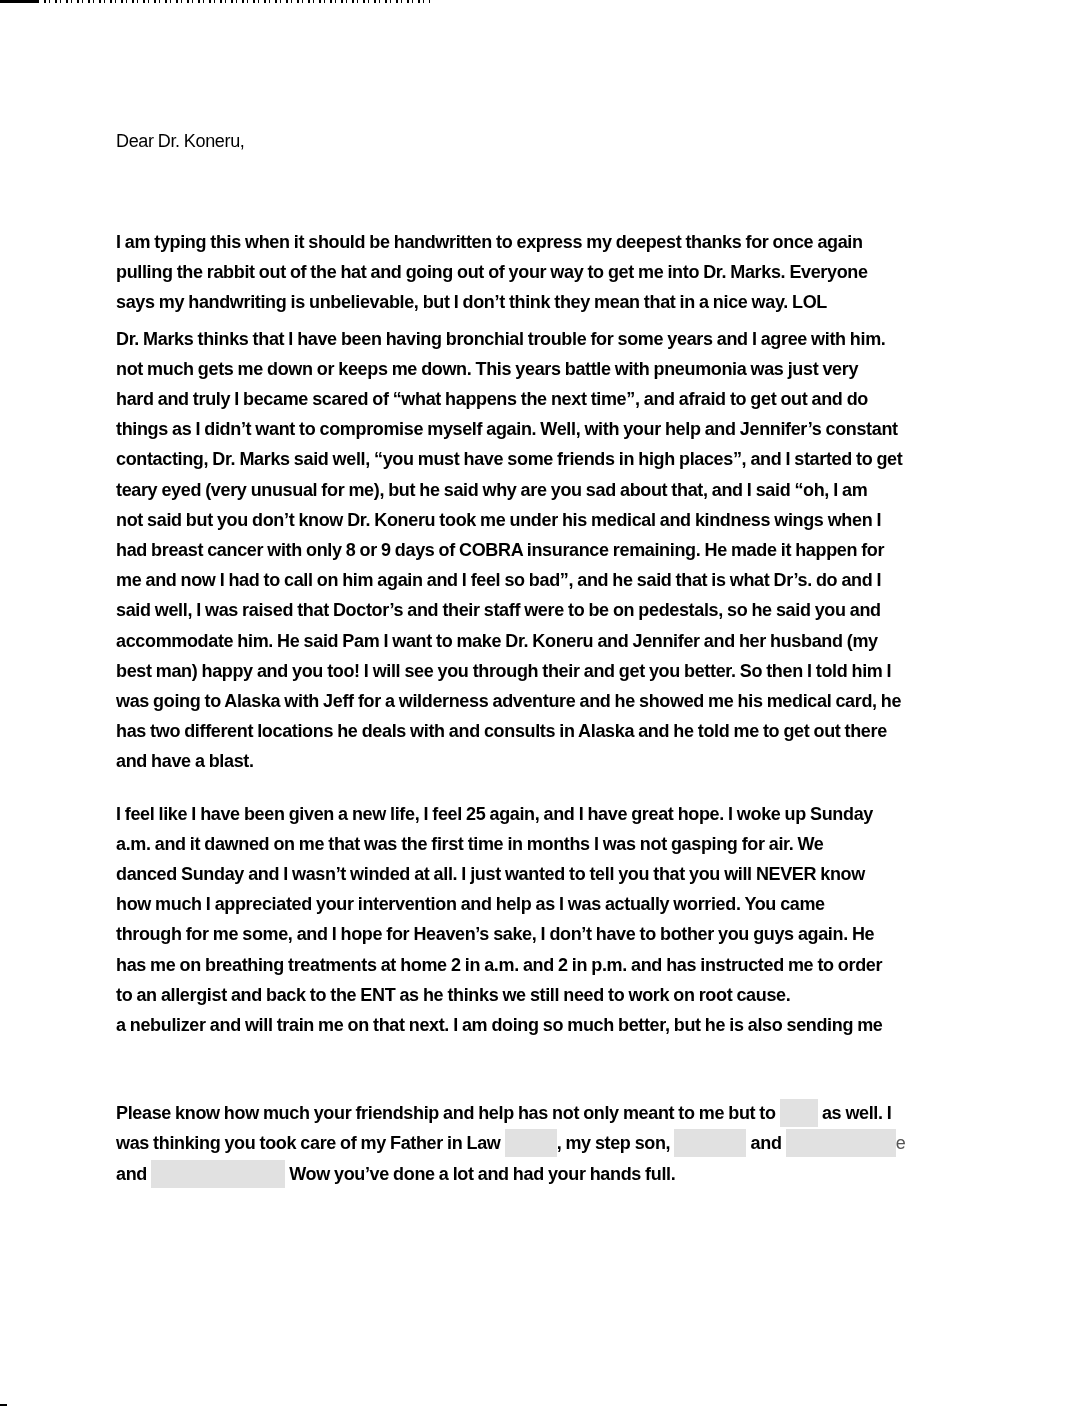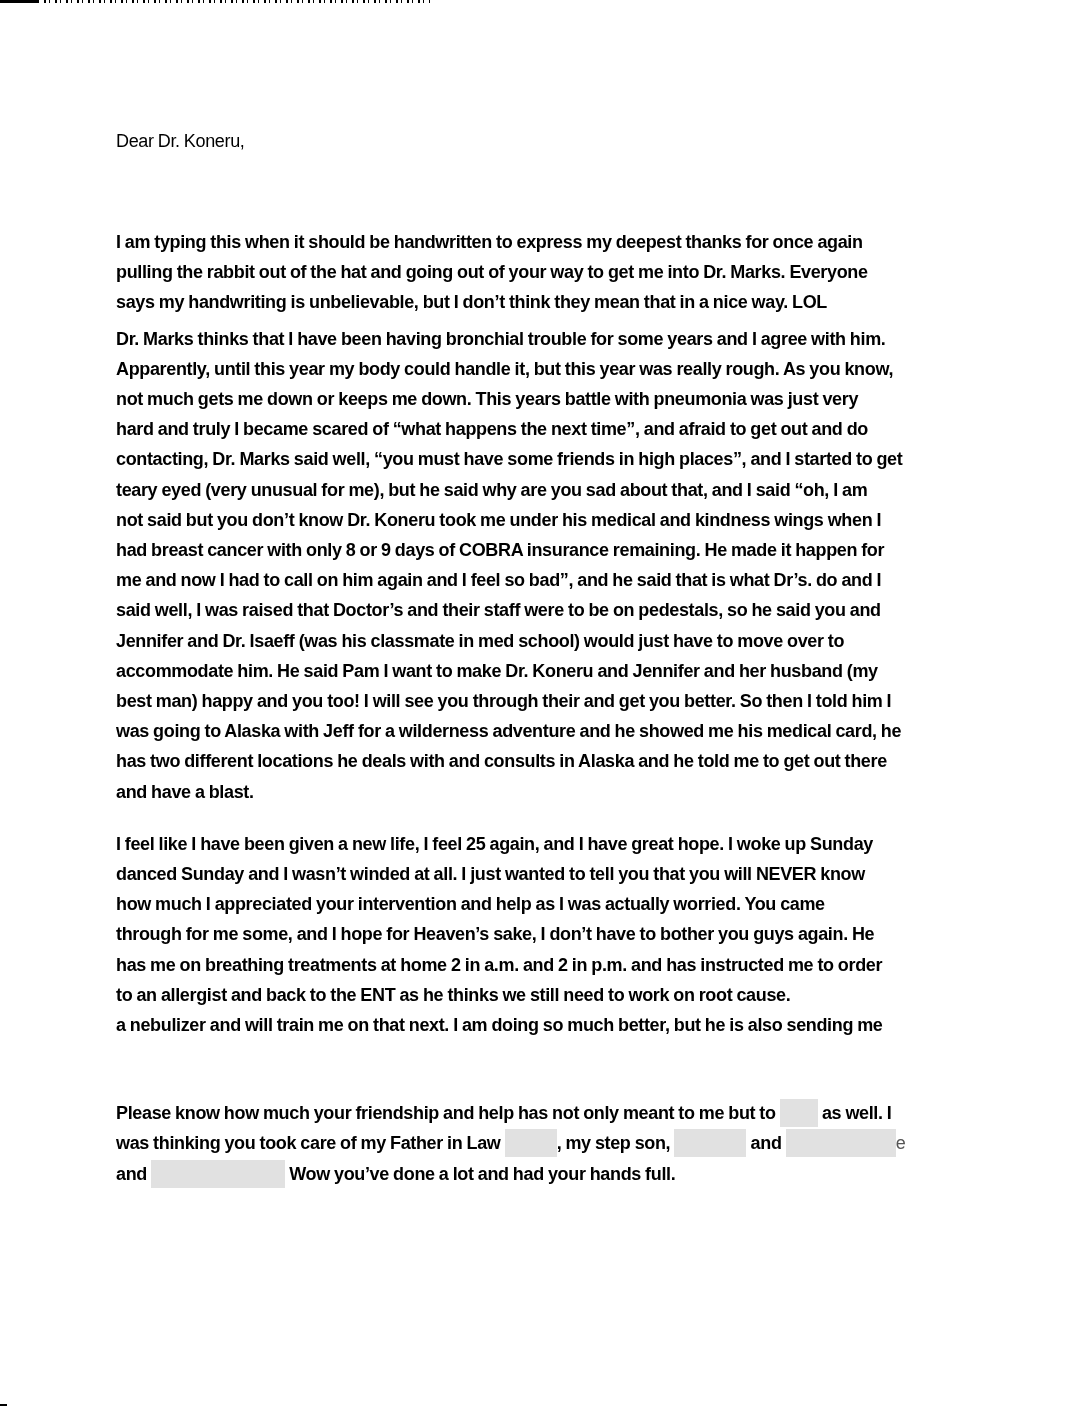--- a/index.html
+++ b/index.html
@@ -83,39 +83,39 @@
   <p class="salutation">Dear Dr. Koneru,</p>
 
   <p class="para" id="p1">
     <span class="line">I am typing this when it should be handwritten to express my deepest thanks for once again</span>
     <span class="line">pulling the rabbit out of the hat and going out of your way to get me into Dr. Marks.  Everyone</span>
     <span class="line">says my handwriting is unbelievable, but I don’t think they mean that in a nice way.  LOL</span>
   </p>
 
   <p class="para" id="p2">
     <span class="line">Dr. Marks thinks that I have been having bronchial trouble for some years and I agree with him.</span>
-    <span class="line">Apparently, until this year my body could handle it, but this year was really rough.  As you know,</span>
     <span class="line">not much gets me down or keeps me down.  This years battle with pneumonia was just very</span>
     <span class="line">hard and truly I became scared of “what happens the next time”, and afraid to get out and do</span>
+    <span class="line">things as I didn’t want to compromise myself again.  Well, with your help and Jennifer’s constant</span>
     <span class="line">contacting, Dr. Marks said well, “you must have some friends in high places”, and I started to get</span>
     <span class="line">teary eyed (very unusual for me), but he said why are you sad about that, and I said “oh, I am</span>
     <span class="line">not said but you don’t know Dr. Koneru took me under his medical and kindness wings when I</span>
     <span class="line">had breast cancer with only 8 or 9 days of COBRA insurance remaining.  He made it happen for</span>
     <span class="line">me and now I had to call on him again and I feel so bad”, and he said that is what Dr’s. do and I</span>
     <span class="line">said well, I was raised that Doctor’s and their staff were to be on pedestals, so he said you and</span>
-    <span class="line">Jennifer and Dr. Isaeff (was his classmate in med school) would just have to move over to</span>
     <span class="line">accommodate him.  He said Pam I want to make Dr. Koneru and Jennifer and her husband (my</span>
     <span class="line">best man) happy and you too!  I will see you through their and get you better. So then I told him I</span>
     <span class="line">was going to Alaska with Jeff for a wilderness adventure and he showed me his medical card, he</span>
     <span class="line">has two different locations he deals with and consults in Alaska and he told me to get out there</span>
     <span class="line">and have a blast.</span>
   </p>
 
   <p class="para" id="p3">
     <span class="line">I feel like I have been given a new life, I feel 25 again, and I have great hope.  I woke up Sunday</span>
+    <span class="line">a.m. and it dawned on me that was the first time in months I was not gasping for air.  We</span>
     <span class="line">danced Sunday and I wasn’t winded at all.  I just wanted to tell you that you will NEVER know</span>
     <span class="line">how much I appreciated your intervention and help as I was actually worried.  You came</span>
     <span class="line">through for me some, and I hope for Heaven’s sake, I don’t have to bother you guys again.  He</span>
     <span class="line">has me on breathing treatments at home 2 in a.m. and 2 in p.m. and has instructed me to order</span>
     <span class="line">to an allergist and back to the ENT as he thinks we still need to work on root cause.</span>
     <span class="line">a nebulizer and will train me on that next.  I am doing so much better, but he is also sending me</span>
   </p>
 
   <p class="para" id="p4">
     <span class="line"><span>Please know how much your friendship and help has not only meant to me but to </span><span class="redact" style="width:38px"></span><span> as well.  I</span></span>

